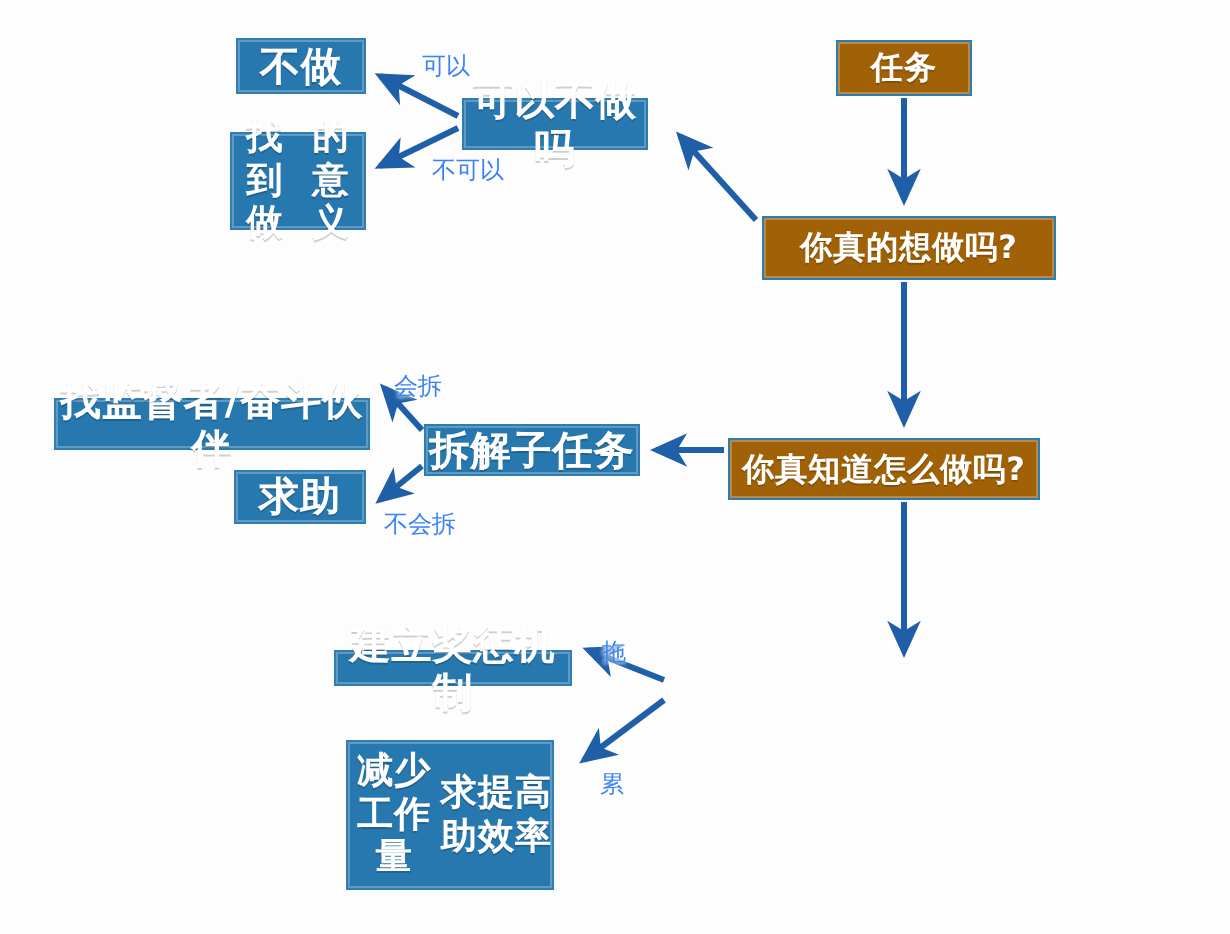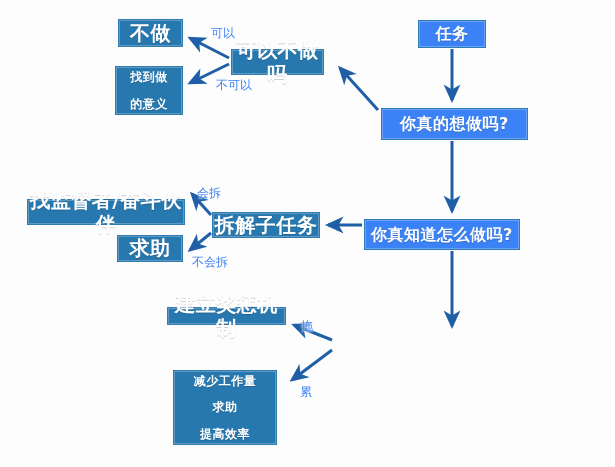--- a/index.html
+++ b/index.html
@@ -35,30 +35,29 @@
     align-items: center;
     justify-content: center;
     text-align: center;
     line-height: 1.22;
     letter-spacing: 0.5px;
     border: 1px solid #2f7cb2;
     text-shadow: 0 1px 0 rgba(0,0,0,0.18);
     box-shadow: 0 0 0 1px rgba(255,255,255,0.25) inset;
   }
   .node.primary {
-    background: #3b82f6;
+    background: #a16207;
     font-size: 16px;
   }
   .node.small {
     font-size: 20px;
   }
   .node.multi {
-    flex-direction: column;
-    font-size: 12px;
-    gap: 12px;
+    flex-direction: row;
+    font-size: 18px;
   }
   .edge-label {
     position: absolute;
     color: #3b82f6;
     font-size: 12px;
     font-weight: normal;
     white-space: nowrap;
     line-height: 1;
     text-shadow: 0 0 2px #ffffff, 0 0 2px #ffffff;
   }
@@ -151,21 +150,21 @@
 
   <div class="node small" style="left:27px; top:179px; width:158px; height:26px;margin-top:20px;">
     <span>找监督者/奋斗伙伴</span>
   </div>
 
   <div class="node small" style="left:117px; top:235px; width:66px; height:27px;">
     <span>求助</span>
   </div>
 
 
-  <div class="node small" style="left:167px; top:307px; width:119px; height:18px;">
+  <div class="node small" style="left:167px; top:325px; width:119px; height:18px;">
     <span>建立奖惩机制</span>
   </div>
 
   <div class="node multi" style="left:173px; top:370px; width:104px; height:75px;align-items:center;">
     <span>减少工作量</span>
     <span>求助</span>
     <span>提高效率</span>
   </div>
 
   <div class="edge-label" style="left:211px; top:27px;">

